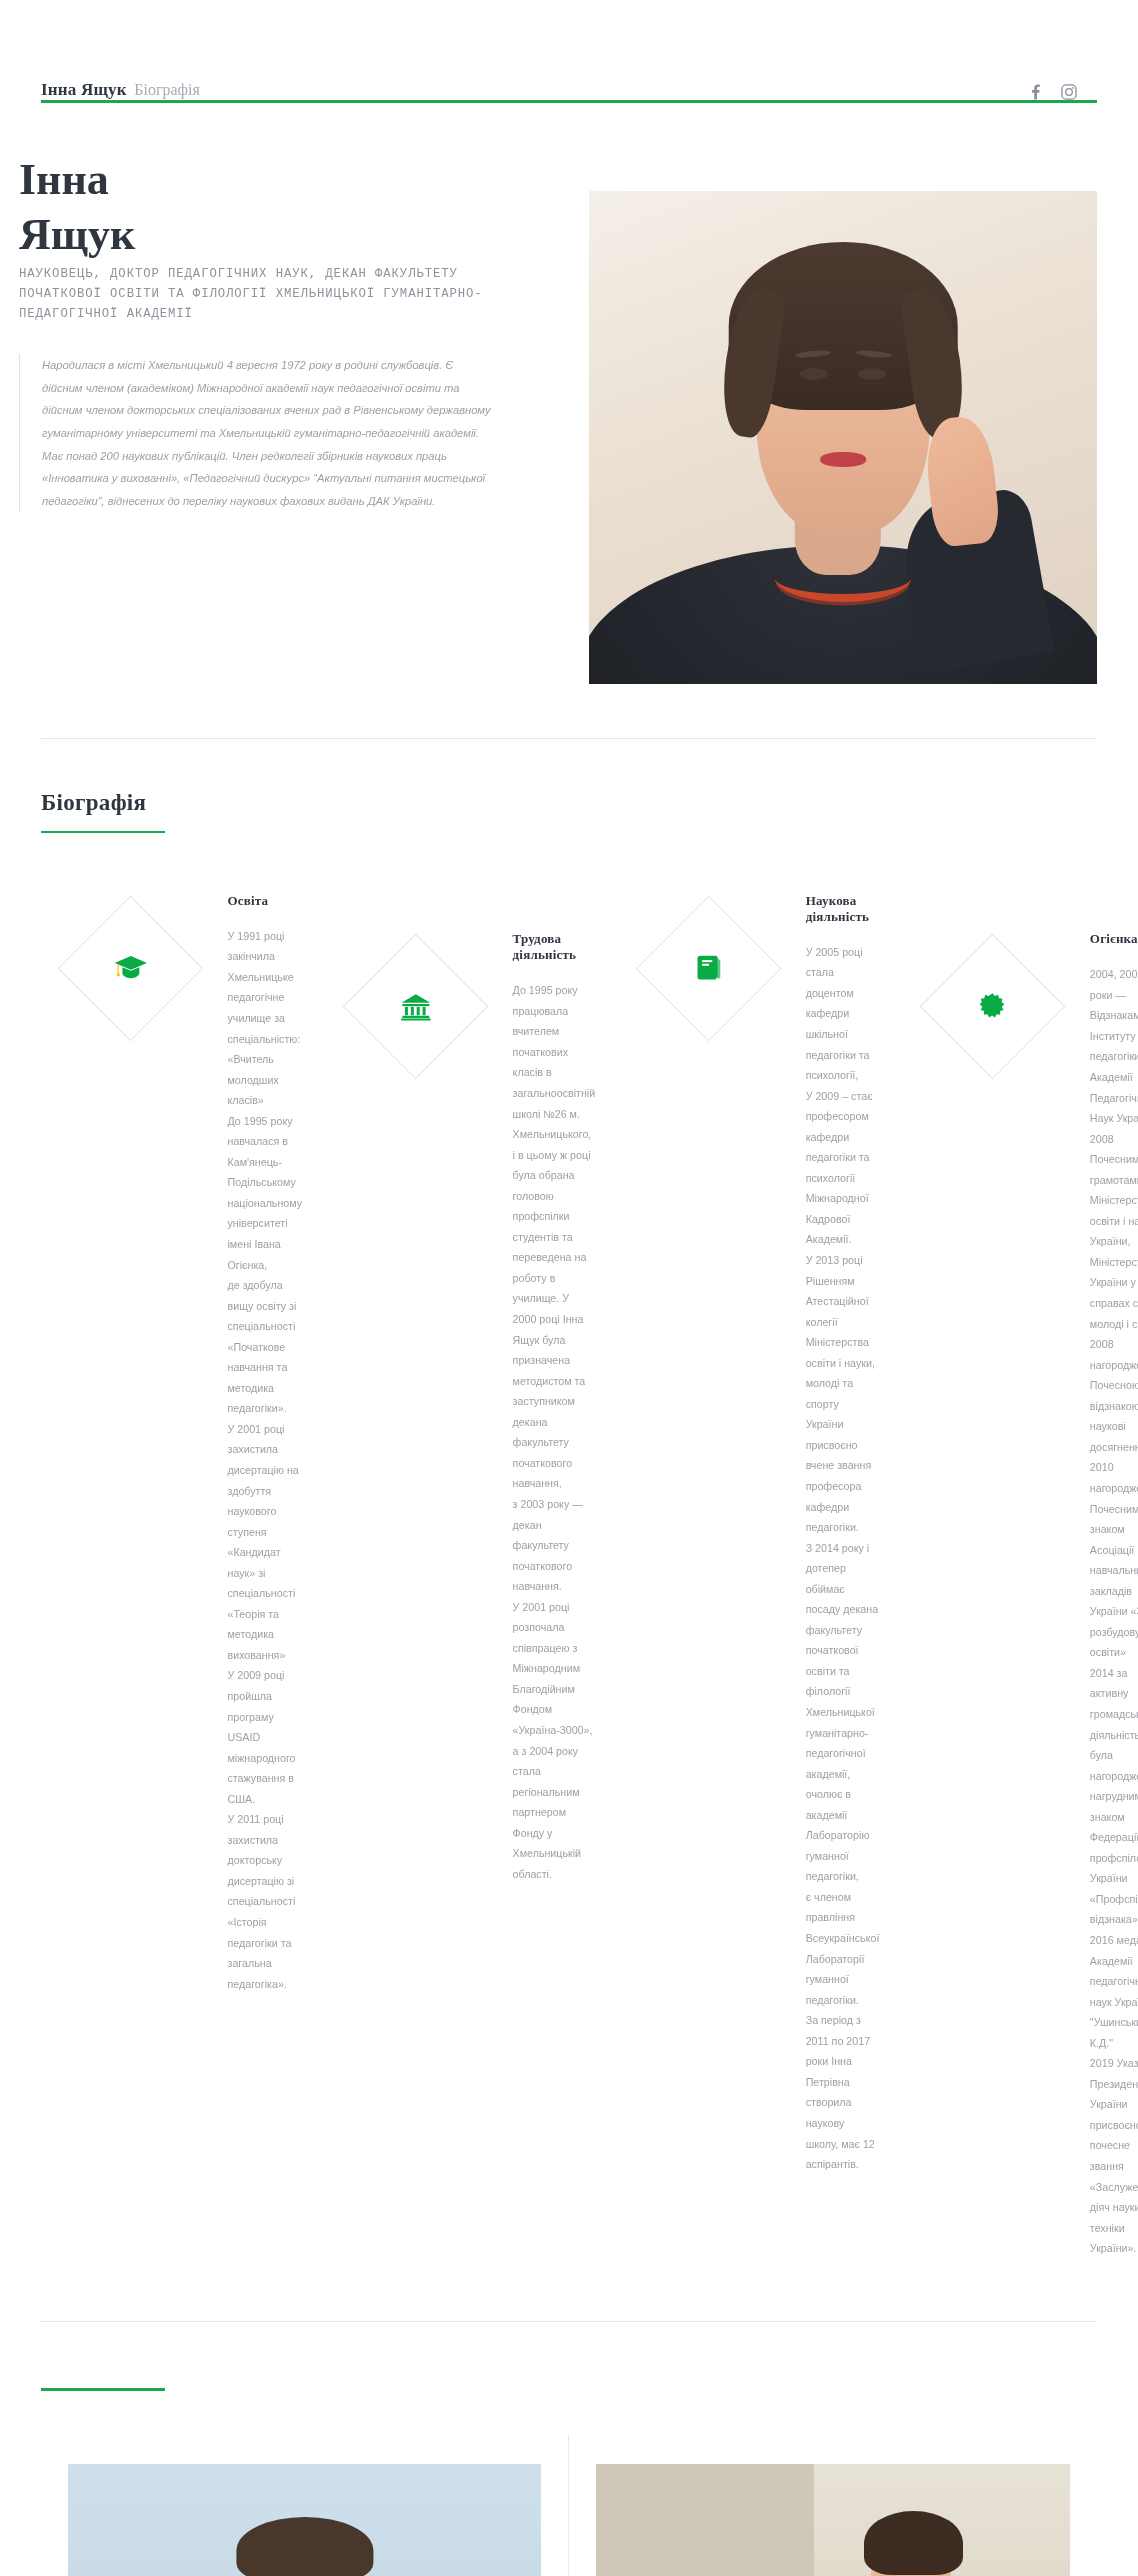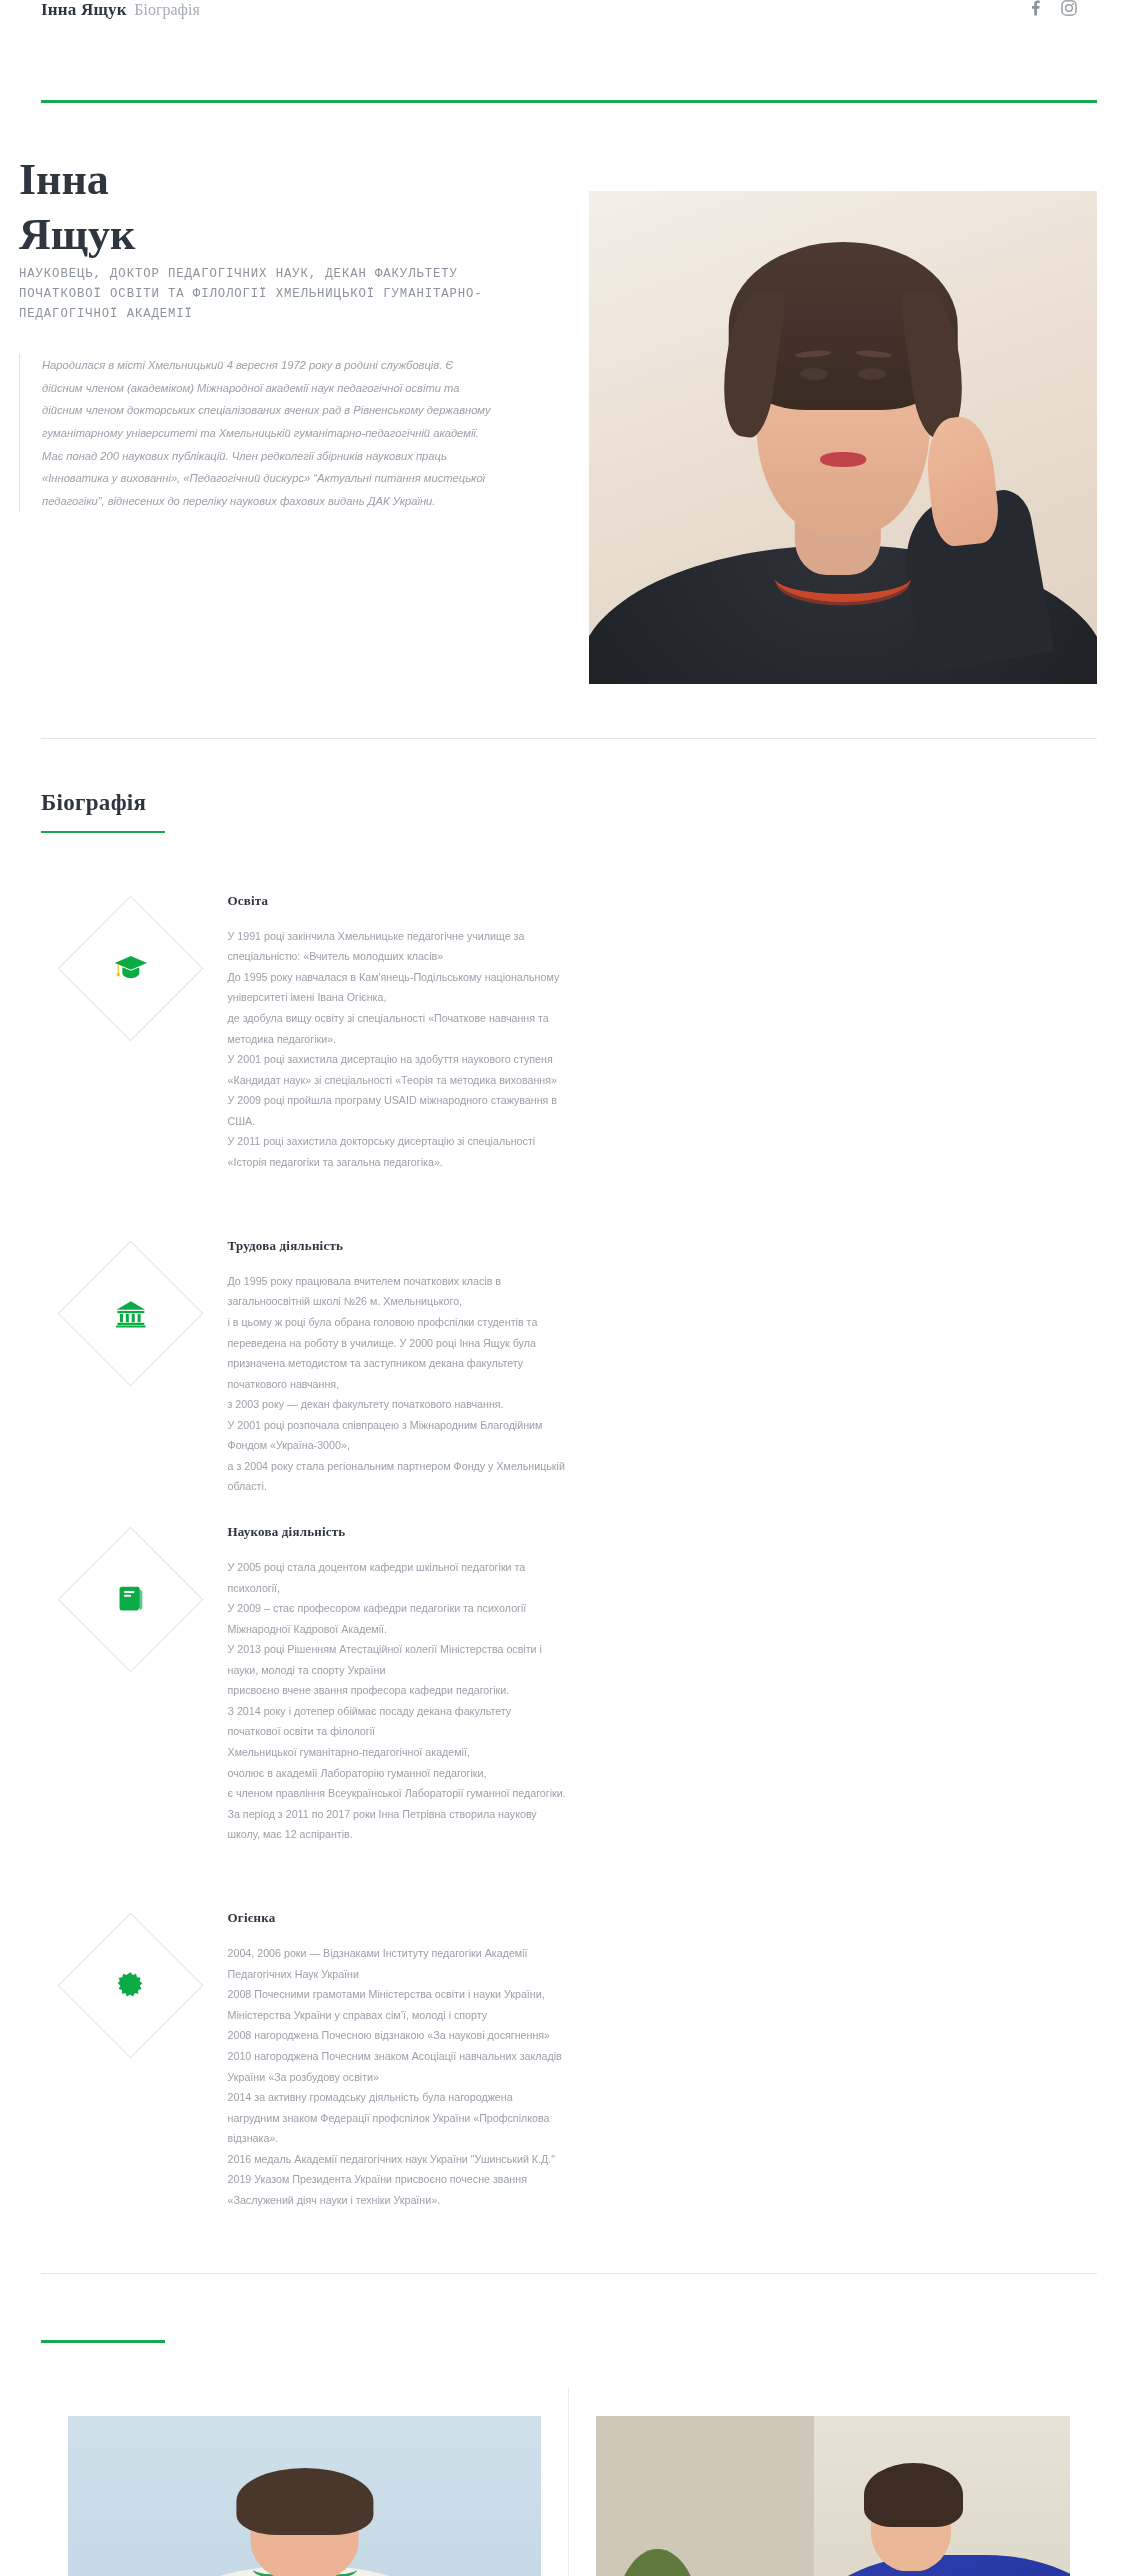--- a/index.html
+++ b/index.html
@@ -10,21 +10,21 @@
     font-family:"Liberation Sans", sans-serif;
     color:#8a9099;
     -webkit-font-smoothing:antialiased;
   }
   .page{width:1138px;position:relative;overflow:hidden;}
 
   
   .site-header{
     height:100px;
     display:flex;
-    align-items:flex-start;
+    align-items:flex-end;
     padding:0 61px 0 41px;
     position:relative;
   }
   .brand{display:flex;align-items:baseline;gap:7.6px;}
   .brand-name{
     font-family:"Liberation Serif", serif;
     font-weight:bold;
     font-size:17px;
     color:#2f3640;
     letter-spacing:0.2px;
@@ -165,21 +165,21 @@
     letter-spacing:0.3px;
   }
   .section-underline{
     width:124px;height:2.5px;background:#18a852;margin-top:14.4px;
   }
 
   
   .bio-grid{
     margin-top:41px;
     display:grid;
-    grid-template-columns:1fr;
+    grid-template-columns:1fr 1fr 1fr 1fr;
     column-gap:24px;
     row-gap:0;
   }
   .bio-cell{display:flex;gap:8.5px;padding:13.5px 0 8.5px 0;}
   .bio-cell.offset{padding-top:52px;}
   .bio-icon-wrap{
     width:178px;min-width:178px;
     display:flex;align-items:flex-start;justify-content:center;
     padding-top:29px;
   }

